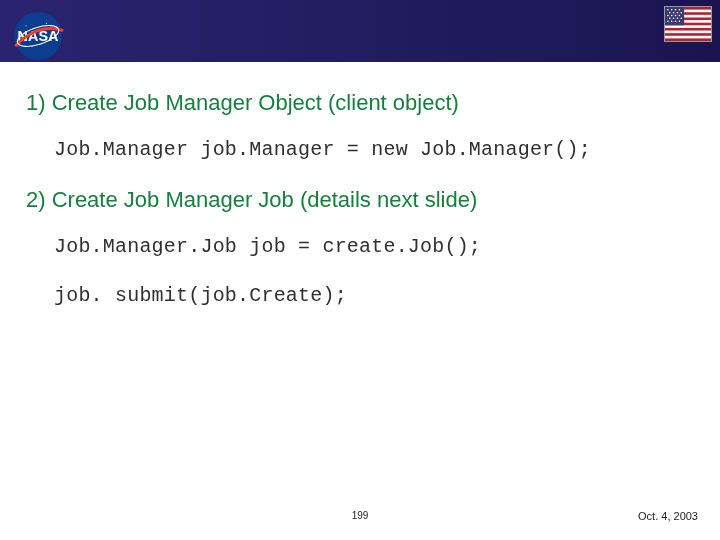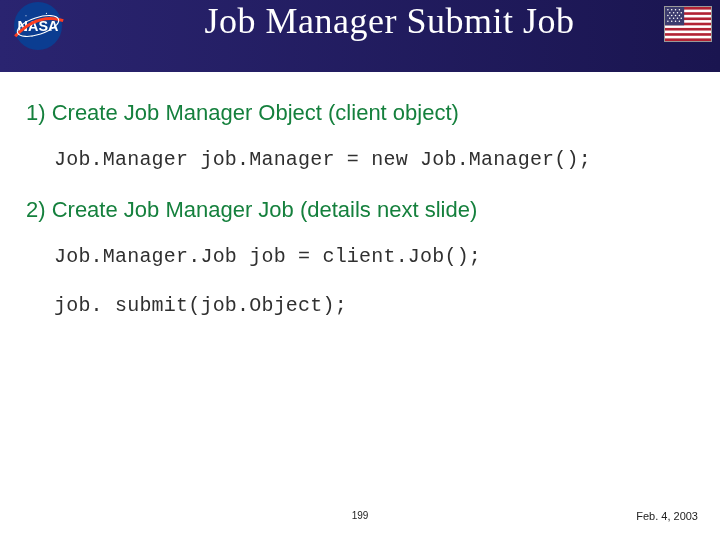--- a/index.html
+++ b/index.html
@@ -3,25 +3,25 @@
 <meta charset="utf-8">
 <style>
   * { margin: 0; padding: 0; box-sizing: border-box; }
   html, body { width: 720px; height: 540px; overflow: hidden; }
   body {
     font-family: Arial, Helvetica, sans-serif;
     background: #ffffff;
     position: relative;
   }
   .header {
-    height: 72px;
+    height: 62px;
     background: linear-gradient(to right, #2a2470 0%, #1a1550 100%);
     position: relative;
     display: flex;
-    align-items: flex-start;
+    align-items: flex-end;
     gap: 21px;
   }
   .nasa-logo {
     width: 60px;
     height: 52px;
     margin-left: 8px;
   }
   .title {
     flex: 1;
     text-align: center;
@@ -91,21 +91,20 @@
     <circle cx="50" cy="43" r="40" fill="#0b3d91"></circle>
     <text x="50" y="52" font-family="Arial Black, Arial" font-weight="900" font-size="24" fill="#ffffff" text-anchor="middle">NASA</text>
     <path d="M 12 60 Q 50 20 92 34" stroke="#fc3d21" stroke-width="5" fill="none"></path>
     <ellipse cx="50" cy="43" rx="36" ry="14" stroke="#ffffff" stroke-width="1.8" fill="none" transform="rotate(-18 50 43)"></ellipse>
     <circle cx="30" cy="26" r="0.9" fill="#fff"></circle>
       <circle cx="64" cy="22" r="0.9" fill="#fff"></circle>
     <circle cx="72" cy="50" r="0.9" fill="#fff"></circle>
       <circle cx="40" cy="60" r="0.9" fill="#fff"></circle>
     <circle cx="22" cy="44" r="0.9" fill="#fff"></circle>
   </svg>
-  <div class="title">Job Manager Submit Job</div>
   <svg class="flag" viewBox="0 0 48 36" preserveAspectRatio="none">
     <rect width="48" height="36" fill="#fff"></rect>
     <rect y="0" width="48" height="2.77" fill="#b22234"></rect>
     <rect y="5.54" width="48" height="2.77" fill="#b22234"></rect>
     <rect y="11.08" width="48" height="2.77" fill="#b22234"></rect>
     <rect y="16.62" width="48" height="2.77" fill="#b22234"></rect>
     <rect y="22.15" width="48" height="2.77" fill="#b22234"></rect>
     <rect y="27.69" width="48" height="2.77" fill="#b22234"></rect>
     <rect y="33.23" width="48" height="2.77" fill="#b22234"></rect>
     <rect width="20" height="19.4" fill="#3c3b6e"></rect>
@@ -131,20 +130,20 @@
         <circle cx="11" cy="15" r="0.8"></circle>
         <circle cx="15" cy="15" r="0.8"></circle>
     </g>
   </svg>
 </div>
 
 <div class="body-area">
   <div class="step">1) Create Job Manager Object (client object)</div>
   <div class="code">Job.Manager job.Manager = new Job.Manager();</div>
   <div class="step">2) Create Job Manager Job (details next slide)</div>
-  <div class="code">Job.Manager.Job job = client.Job();</div>
-  <div class="code">job. submit(job.Object);</div>
+  <div class="code">Job.Manager.Job job = create.Job();</div>
+  <div class="code">job. submit(job.Create);</div>
 </div>
 
 <div class="footer">
   <span class="page-num">199</span>
-  <span class="date">Feb. 4, 2003</span>
+  <span class="date">Oct. 4, 2003</span>
 </div>
 
 </body></html>

